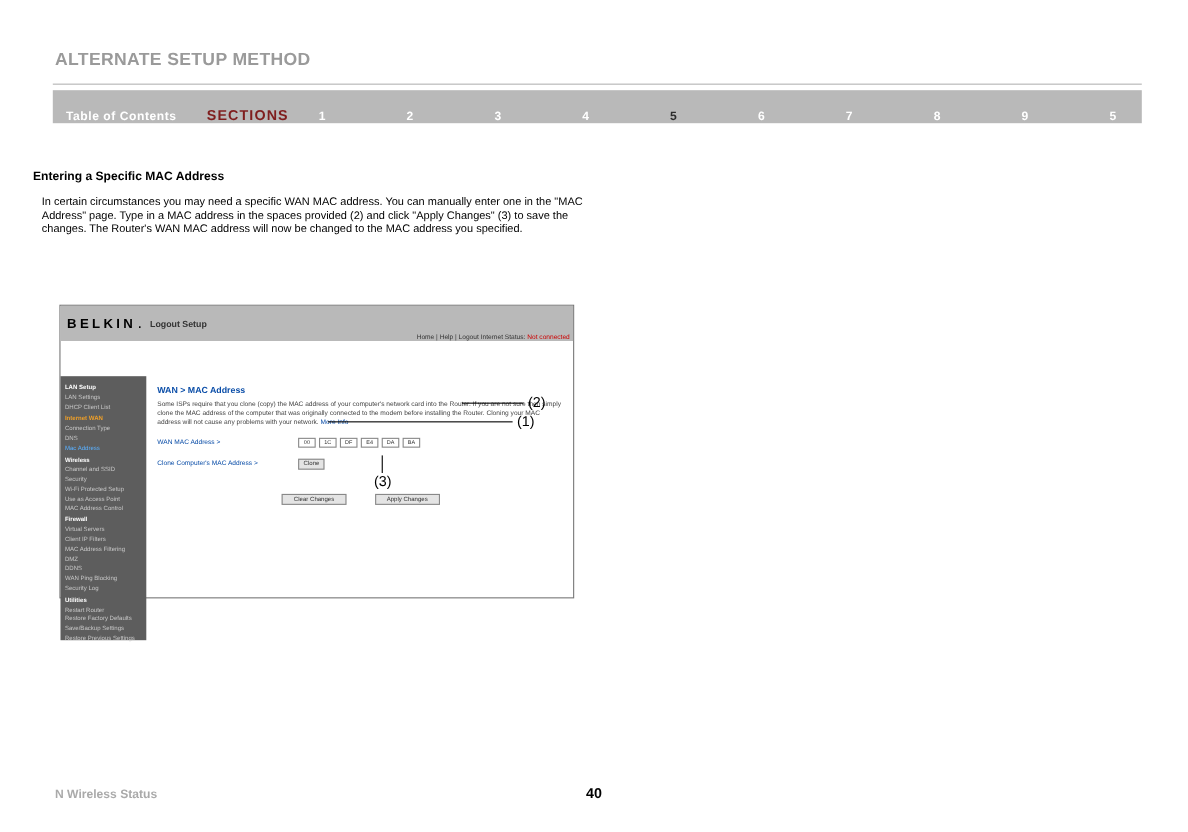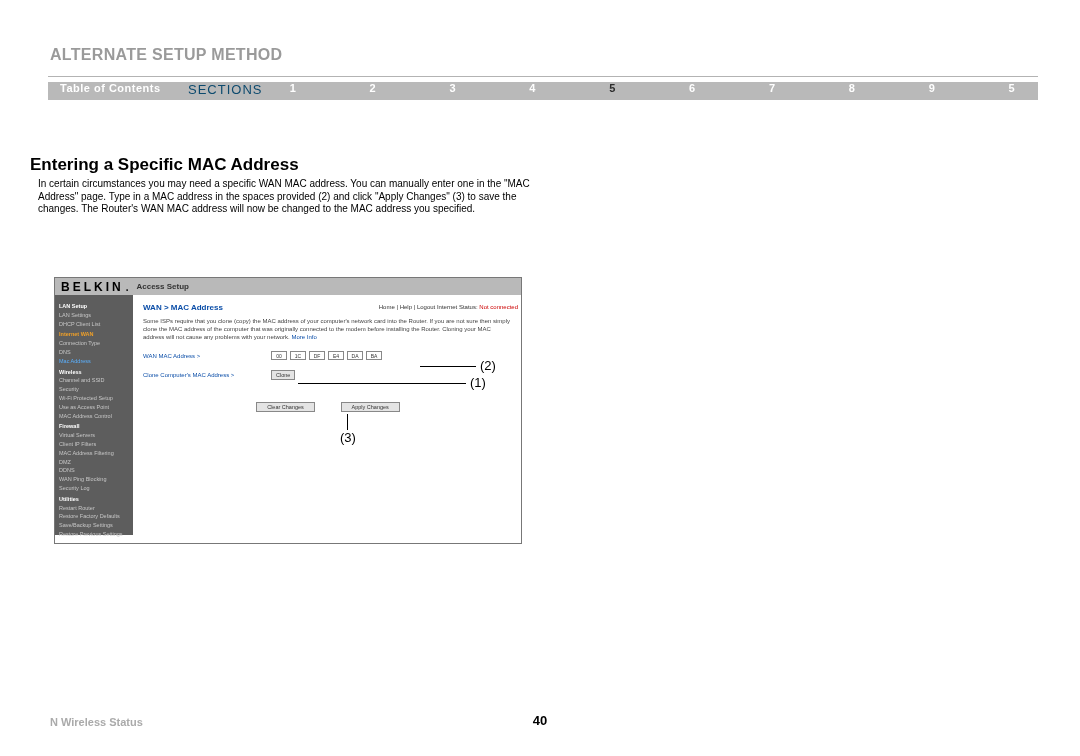--- a/index.html
+++ b/index.html
@@ -26,56 +26,56 @@
     top: 76px;
     width: 990px;
     height: 1px;
     background: #b3b3b3;
   }
   .nav-bar {
     position: absolute;
     left: 48px;
     top: 82px;
     width: 990px;
-    height: 18px;
+    height: 30px;
     background: #b9b9b9;
     display: flex;
-    align-items: flex-start;
+    align-items: flex-end;
     font-size: 11px;
     letter-spacing: 0.5px;
   }
   .nav-toc {
     color: #fff;
     font-weight: bold;
     padding-left: 12px;
     width: 140px;
   }
   .nav-sections {
-    color: #0c4a6e;
-    font-weight: normal;
+    color: #7f1d1d;
+    font-weight: bold;
     font-size: 13px;
     letter-spacing: 1px;
     width: 95px;
   }
   .nav-nums {
     flex: 1;
     display: flex;
     justify-content: space-between;
     padding-right: 16px;
     font-weight: bold;
     color: #fff;
   }
   .nav-num { width: 20px; text-align: center; cursor: pointer; }
   .nav-num.active { color: #2c2c2c; }
 
   .subheading {
     position: absolute;
     left: 30px;
     top: 155px;
-    font-size: 17px;
+    font-size: 11px;
     font-weight: bold;
   }
   .body-text {
     position: absolute;
     left: 38px;
     top: 178px;
     width: 520px;
     font-size: 10px;
     line-height: 1.25;
   }
@@ -84,21 +84,21 @@
   .shot {
     position: absolute;
     left: 54px;
     top: 277px;
     width: 468px;
     height: 267px;
     border: 1px solid #777;
     background: #fff;
   }
   .shot-header {
-    height: 17px;
+    height: 32px;
     background: #b9b9b9;
     display: flex;
     align-items: center;
     padding-left: 6px;
   }
   .shot-logo {
     font-weight: 900;
     font-size: 12px;
     letter-spacing: 3px;
     color: #000;
@@ -114,20 +114,21 @@
     position: absolute;
     right: 3px;
     top: 26px;
     font-size: 6px;
     color: #333;
   }
   .shot-top-links .red { color: #c00; }
   .shot-body {
     display: flex;
     height: calc(100% - 25px);
+    margin-top: 32px;
   }
   .shot-side {
     width: 78px;
     background: #5d5d5d;
     padding: 5px 4px;
     font-size: 5.5px;
     color: #c7c7c7;
     line-height: 1.6;
   }
   .side-head { color: #fff; font-weight: bold; margin-top: 2px; }
@@ -222,21 +223,21 @@
       <span class="nav-num">5</span>
     </div>
 </div>
 
 <div class="subheading">Entering a Specific MAC Address</div>
 <div class="body-text">In certain circumstances you may need a specific WAN MAC address. You can manually enter one in the "MAC Address" page. Type in a MAC address in the spaces provided (2) and click "Apply Changes" (3) to save the changes. The Router's WAN MAC address will now be changed to the MAC address you specified.</div>
 
 <div class="shot">
   <div class="shot-header">
     <span class="shot-logo"><span>BELKIN</span><span class="shot-dot">.</span></span>
-    <span class="shot-sub">Access Setup</span>
+    <span class="shot-sub">Logout Setup</span>
   </div>
   <div class="shot-top-links">
     <span>Home | Help | Logout  Internet Status:</span> <span class="red">Not connected</span>
   </div>
   <div class="shot-body">
     <div class="shot-side" id="sidebar">
         <div class="side-head">LAN Setup</div>
         <div>LAN Settings</div>
         <div>DHCP Client List</div>
         <div class="side-head orange">Internet WAN</div>

